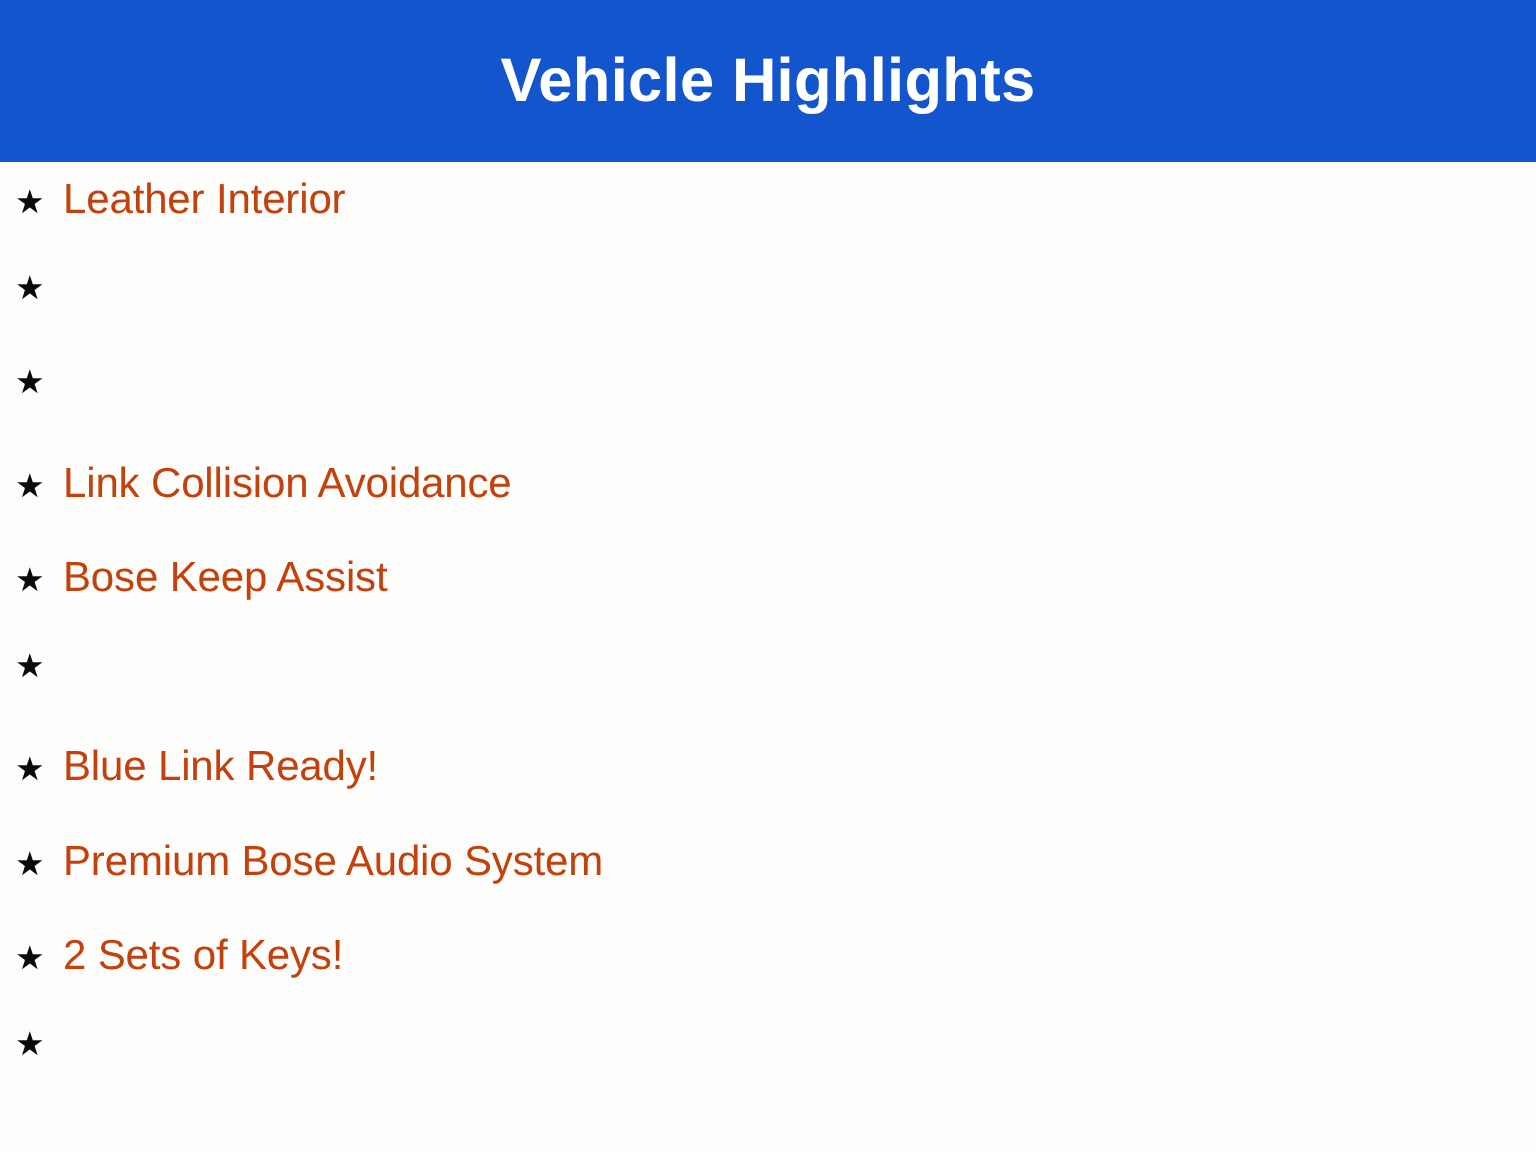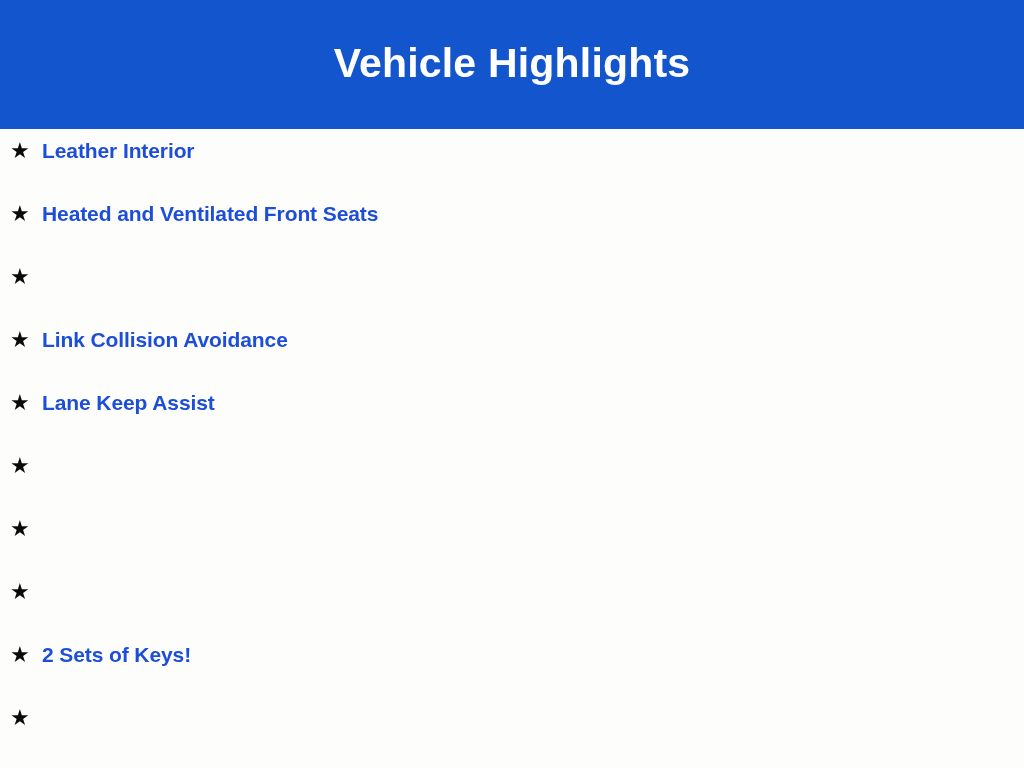--- a/index.html
+++ b/index.html
@@ -20,21 +20,21 @@
     width: 1024px;
     height: 768px;
     background: #ffffff;
     display: flex;
     flex-direction: column;
   }
 
   
   .header {
     flex: 0 0 auto;
-    height: 129px;
+    height: 108px;
     background: #1355cc;
     display: flex;
     align-items: center;
     justify-content: center;
     box-sizing: border-box;
     padding-bottom: 2px;
   }
   .header-title {
     color: #ffffff;
     font-family: "Liberation Sans", sans-serif;
@@ -75,24 +75,24 @@
     width: 32px;
     margin-left: 10px;
     color: #0a0a0a;
     font-family: "DejaVu Sans", sans-serif;
     font-size: 22px;
     line-height: 1;
     text-align: left;
   }
   .highlight-label {
     flex: 1 1 auto;
-    color: #1d4ed8;
+    color: #c2410c;
     font-family: "Liberation Sans", sans-serif;
-    font-size: 21px;
-    font-weight: 700;
+    font-size: 28px;
+    font-weight: 400;
     line-height: 1;
     letter-spacing: -0.1px;
     white-space: nowrap;
   }
 </style>
 </head>
 <body>
 
 <div class="page">
 
@@ -103,47 +103,48 @@
   <div class="content">
     <ul class="highlights-list">
 
       <li class="highlight-item">
         <span class="bullet-star">★</span>
         <span class="highlight-label">Leather Interior</span>
       </li>
 
       <li class="highlight-item">
         <span class="bullet-star">★</span>
-        <span class="highlight-label">Heated and Ventilated Front Seats</span>
       </li>
 
       <li class="highlight-item">
         <span class="bullet-star">★</span>
       </li>
 
       <li class="highlight-item">
         <span class="bullet-star">★</span>
         <span class="highlight-label">Link Collision Avoidance</span>
       </li>
 
       <li class="highlight-item">
         <span class="bullet-star">★</span>
-        <span class="highlight-label">Lane Keep Assist</span>
+        <span class="highlight-label">Bose Keep Assist</span>
       </li>
 
       <li class="highlight-item">
         <span class="bullet-star">★</span>
       </li>
 
       <li class="highlight-item">
         <span class="bullet-star">★</span>
+        <span class="highlight-label">Blue Link Ready!</span>
       </li>
 
       <li class="highlight-item">
         <span class="bullet-star">★</span>
+        <span class="highlight-label">Premium Bose Audio System</span>
       </li>
 
       <li class="highlight-item">
         <span class="bullet-star">★</span>
         <span class="highlight-label">2 Sets of Keys!</span>
       </li>
 
       <li class="highlight-item">
         <span class="bullet-star">★</span>
       </li>

